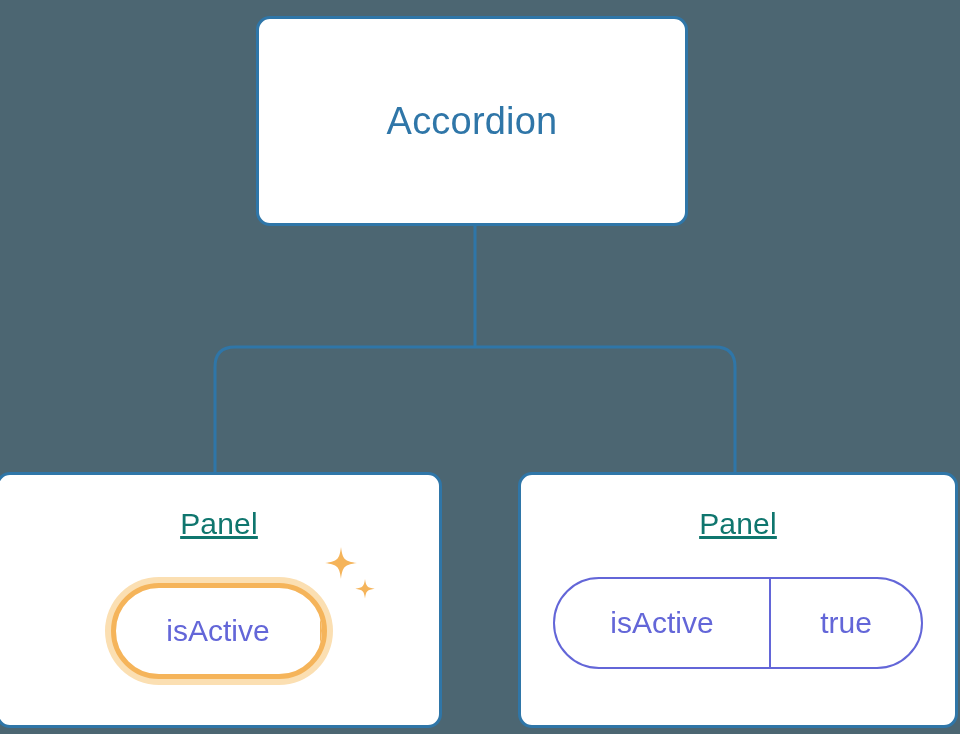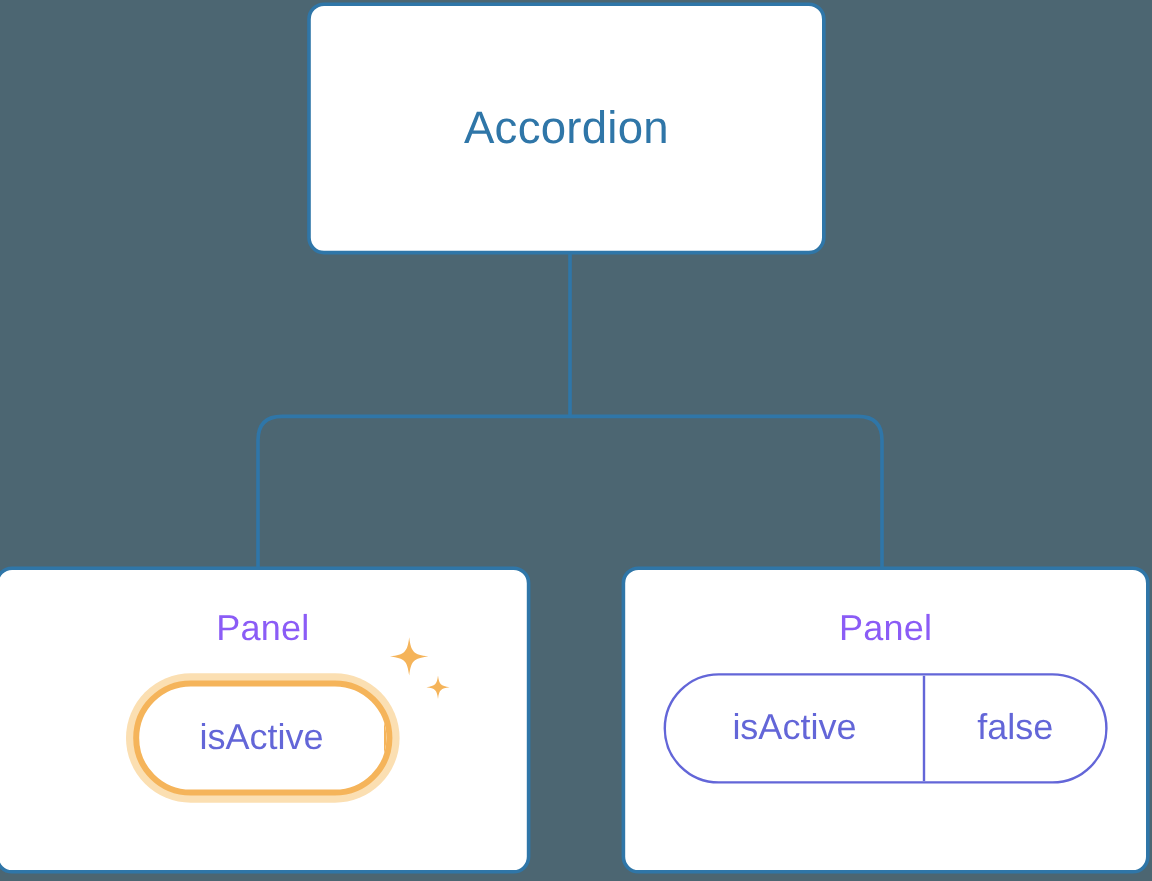--- a/index.html
+++ b/index.html
@@ -32,21 +32,21 @@
   .card {
     position: absolute;
     background: #ffffff;
     border: 3px solid #2f76a8;
     border-radius: 14px;
     box-sizing: border-box;
   }
 
   .card-root {
     left: 256px;
-    top: 2px;
+    top: 16px;
     width: 432px;
     height: 210px;
     display: flex;
     align-items: center;
     justify-content: center;
   }
 
   .root-title {
     color: #2f76a8;
     font-size: 38px;
@@ -65,30 +65,31 @@
     left: -4px;
     width: 446px;
   }
 
   .panel-right {
     left: 518px;
     width: 440px;
   }
 
   .panel-title {
-    color: #8b5cf6;
+    color: #0f766e;
     font-size: 30px;
     margin-top: 32px;
     letter-spacing: 0.2px;
+    text-decoration: underline;
   }
 
   
   .pill-wrap {
     position: relative;
-    margin-top: 20px;
+    margin-top: 36px;
   }
 
   .pill {
     display: flex;
     align-items: stretch;
     border-radius: 999px;
     box-sizing: border-box;
     background: #ffffff;
     overflow: hidden;
   }
@@ -186,18 +187,18 @@
       </svg>
     </div>
   </div>
 
   <div class="card card-panel panel-right">
     <div class="panel-title">Panel</div>
 
     <div class="pill-wrap">
       <div class="pill pill-plain">
         <div class="pill-key">isActive</div>
-        <div class="pill-val">false</div>
+        <div class="pill-val">true</div>
       </div>
     </div>
   </div>
 
 </div>
 
 </body></html>

